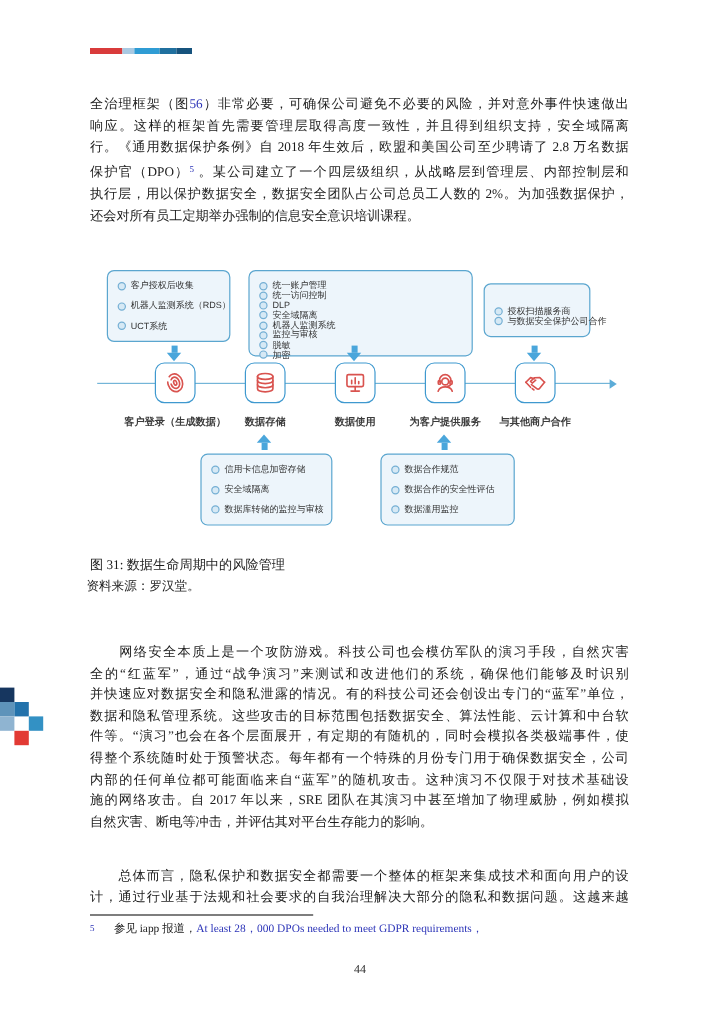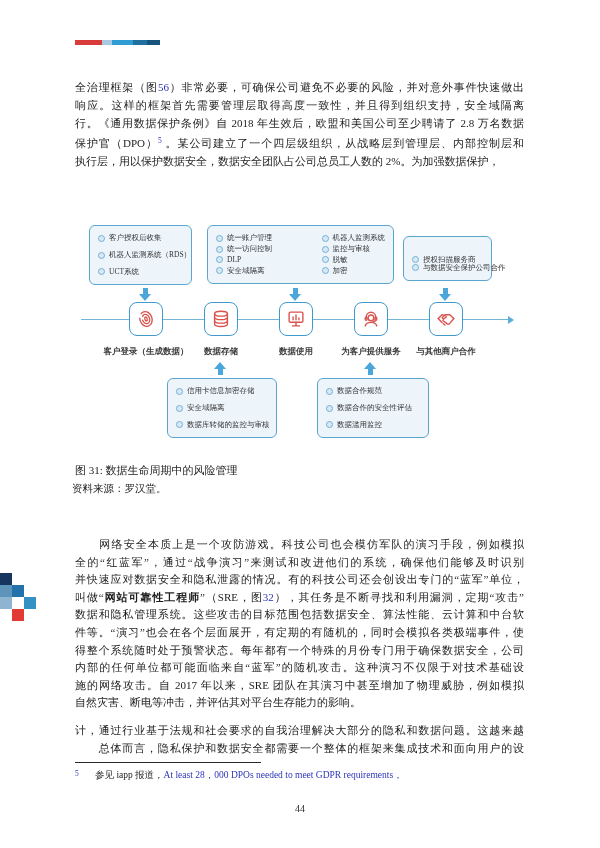--- a/index.html
+++ b/index.html
@@ -16,25 +16,25 @@
   .para .tline:last-child{text-align-last:left}
   .para.full-last .tline:last-child{text-align-last:justify}
   #p1{top:78px;line-height:18px}
   #p2{top:536px;line-height:17.6px}
   #p3{top:722px;line-height:17.6px}
   .seg-link{color:#2d35b8}
   .seg-sup{color:#2d35b8;font-size:7.5px;vertical-align:4px}
   .seg-bold{font-weight:bold}
   
   #figure{position:absolute;left:75px;top:215px;width:450px;height:246px;
-    font-family:Liberation Serif, serif}
+    font-family:Liberation Sans, sans-serif}
   .dg-box{position:absolute;background:#edf5fb;border:1.2px solid #5ba6cf;border-radius:6px;
     box-sizing:border-box;padding:8px 8px;display:flex;flex-direction:column;justify-content:space-between}
   .box1{left:14px;top:10px;width:103px;height:60px}
-  .box2{left:132px;top:10px;width:187px;height:59px;flex-direction:row;justify-content:space-between;align-items:stretch}
+  .box2{left:132px;top:10px;width:187px;height:72px;flex-direction:column;justify-content:space-between;align-items:stretch}
   .box3{left:328px;top:21px;width:89px;height:45px;justify-content:flex-end}
   .boxA{left:92px;top:163px;width:110px;height:60px}
   .boxB{left:242px;top:163px;width:112px;height:60px}
   .box-col{display:flex;flex-direction:column;justify-content:space-between}
   .box-item{display:flex;align-items:center;gap:4px}
   .bullet{width:5px;height:5px;border:1.2px solid #74afd4;background:#d6e9f5;border-radius:50%;flex:0 0 auto}
   .item-text{font-size:7.5px;line-height:1.1;color:#333;white-space:nowrap}
   .timeline{position:absolute;left:6px;top:104px;width:428px;height:1.2px;background:#73b5d8;z-index:1}
   .timeline-head{position:absolute;left:433px;top:101px;width:0;height:0;z-index:1;
     border-top:4px solid transparent;border-bottom:4px solid transparent;border-left:6px solid #5cacd8}
@@ -81,20 +81,21 @@
     <div style="position: absolute; width: 12px; height: 12px; left: 24px; top: 597px; background: rgb(51, 145, 196);"></div>
     <div style="position: absolute; width: 12px; height: 12px; left: 12px; top: 609px; background: rgb(226, 58, 52);"></div>
   </div>
 
 <div id="p1" class="para">
     <div class="tline"><span>全治理框架（图</span><span class="seg-link">56</span><span>）非常必要，可确保公司避免不必要的风险，并对意外事件快速做出</span></div>
     <div class="tline"><span>响应。这样的框架首先需要管理层取得高度一致性，并且得到组织支持，安全域隔离</span></div>
     <div class="tline"><span>行。《通用数据保护条例》自 2018 年生效后，欧盟和美国公司至少聘请了 2.8 万名数据</span></div>
     <div class="tline"><span>保护官（DPO）</span><span class="seg-sup">5</span><span> 。某公司建立了一个四层级组织，从战略层到管理层、内部控制层和</span></div>
     <div class="tline"><span>执行层，用以保护数据安全，数据安全团队占公司总员工人数的 2%。为加强数据保护，</span></div>
+    <div class="tline"><span>还会对所有员工定期举办强制的信息安全意识培训课程。</span></div>
   </div>
 
 <div id="figure">
   <div class="dg-box box1">
       <div class="box-item">
         <span class="bullet"></span>
         <span class="item-text">客户授权后收集</span>
       </div>
       <div class="box-item">
         <span class="bullet"></span>
@@ -255,35 +256,34 @@
         <span class="bullet"></span>
         <span class="item-text">数据滥用监控</span>
       </div>
     </div>
 </div>
 
 <div id="fig-caption">图 31: 数据生命周期中的风险管理</div>
 <div id="fig-source">资料来源：罗汉堂。</div>
 
 <div id="p2" class="para">
-    <div class="tline"><span>　　网络安全本质上是一个攻防游戏。科技公司也会模仿军队的演习手段，例如模拟</span></div>
+    <div class="tline"><span>　　网络安全本质上是一个攻防游戏。科技公司也会模仿军队的演习手段，自然灾害</span></div>
     <div class="tline"><span>全的“红蓝军”，通过“战争演习”来测试和改进他们的系统，确保他们能够及时识别</span></div>
     <div class="tline"><span>并快速应对数据安全和隐私泄露的情况。有的科技公司还会创设出专门的“蓝军”单位，</span></div>
-    <div class="tline"><span>叫做“</span><span class="seg-bold">网站可靠性工程师</span><span>”（SRE，图</span><span class="seg-link">32</span><span>），其任务是不断寻找和利用漏洞，定期“攻击”</span></div>
     <div class="tline"><span>数据和隐私管理系统。这些攻击的目标范围包括数据安全、算法性能、云计算和中台软</span></div>
     <div class="tline"><span>件等。“演习”也会在各个层面展开，有定期的有随机的，同时会模拟各类极端事件，使</span></div>
     <div class="tline"><span>得整个系统随时处于预警状态。每年都有一个特殊的月份专门用于确保数据安全，公司</span></div>
     <div class="tline"><span>内部的任何单位都可能面临来自“蓝军”的随机攻击。这种演习不仅限于对技术基础设</span></div>
     <div class="tline"><span>施的网络攻击。自 2017 年以来，SRE 团队在其演习中甚至增加了物理威胁，例如模拟</span></div>
     <div class="tline"><span>自然灾害、断电等冲击，并评估其对平台生存能力的影响。</span></div>
   </div>
 
 <div id="p3" class="para full-last">
+    <div class="tline"><span>　　总体而言，隐私保护和数据安全都需要一个整体的框架来集成技术和面向用户的设</span></div>
     <div class="tline"><span>计，通过行业基于法规和社会要求的自我治理解决大部分的隐私和数据问题。这越来越</span></div>
-    <div class="tline"><span>　　总体而言，隐私保护和数据安全都需要一个整体的框架来集成技术和面向用户的设</span></div>
   </div>
 
 <div id="footnote-rule"></div>
 <div id="footnote">
   <span class="marker">5</span>
   <div>
       <div class="tline"><span>参见 iapp 报道，</span><span class="seg-link">At least 28，000 DPOs needed to meet GDPR requirements，</span></div>
     </div>
 </div>
 

